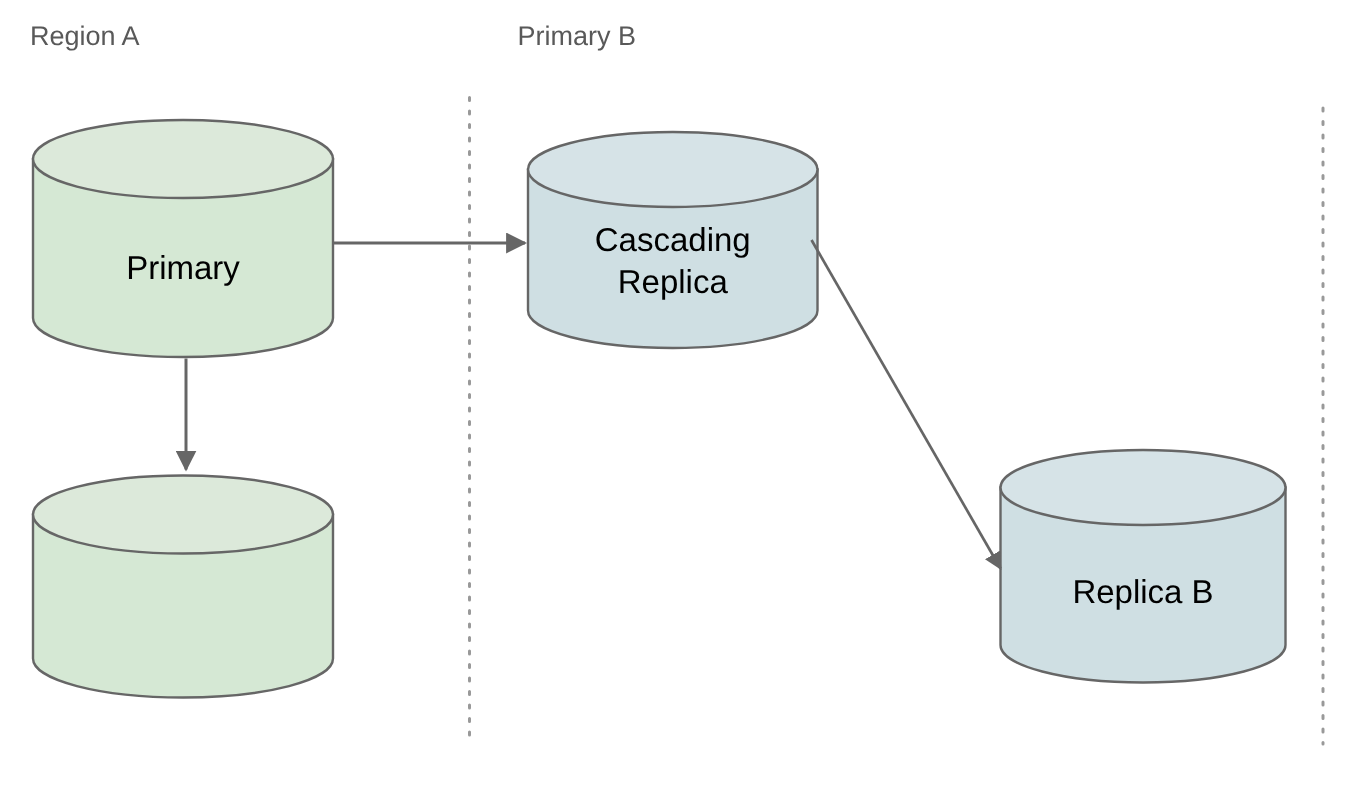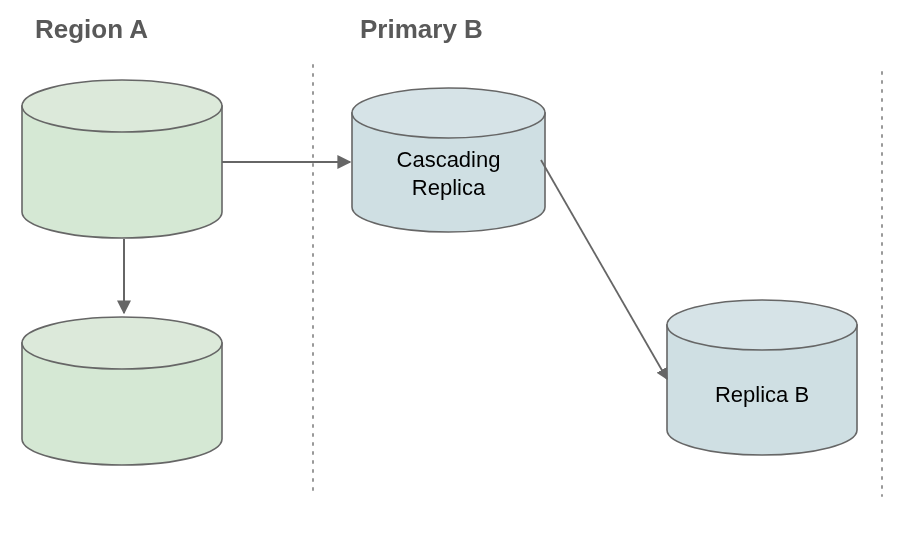--- a/index.html
+++ b/index.html
@@ -15,26 +15,25 @@
   }
   #canvas {
     position: relative;
     width: 910px;
     height: 534px;
     background: #ffffff;
   }
   .region-label {
     position: absolute;
     font-family: "Liberation Sans", sans-serif;
-    font-size: 26px;
-    font-weight: bold;
+    font-size: 18px;
+    font-weight: normal;
     color: #595959;
     white-space: nowrap;
     letter-spacing: 0px;
-    margin-left: 15px;
   }
   #region-a-label { left: 20px; top: 14px; }
   #region-b-label { left: 345px; top: 14px; }
 
   svg.diagram {
     position: absolute;
     left: 0;
     top: 0;
     width: 910px;
     height: 534px;
@@ -92,20 +91,21 @@
       <ellipse cx="762" cy="325" rx="95" ry="25" fill="#d6e3e7" stroke="#666666" stroke-width="1.6"></ellipse>
     </g>
 
     <line x1="222" y1="162" x2="350" y2="162" stroke="#666666" stroke-width="2" marker-end="url(#arrowFilled)"></line>
 
     <line x1="124" y1="239" x2="124" y2="313" stroke="#666666" stroke-width="2" marker-end="url(#arrowFilled)"></line>
 
     <line x1="541" y1="160" x2="667" y2="379" stroke="#666666" stroke-width="1.8" marker-end="url(#arrowThin)"></line>
   </svg>
 
+  <div class="cyl-label" style="left:22px; top:165px; width:200px;">Primary</div>
 
 
   <div class="cyl-label" style="left:352px; top:146px; width:193px;">Cascading
 Replica</div>
 
   <div class="cyl-label" style="left:667px; top:381px; width:190px;">Replica B</div>
 
 </div>
 
 </body></html>

